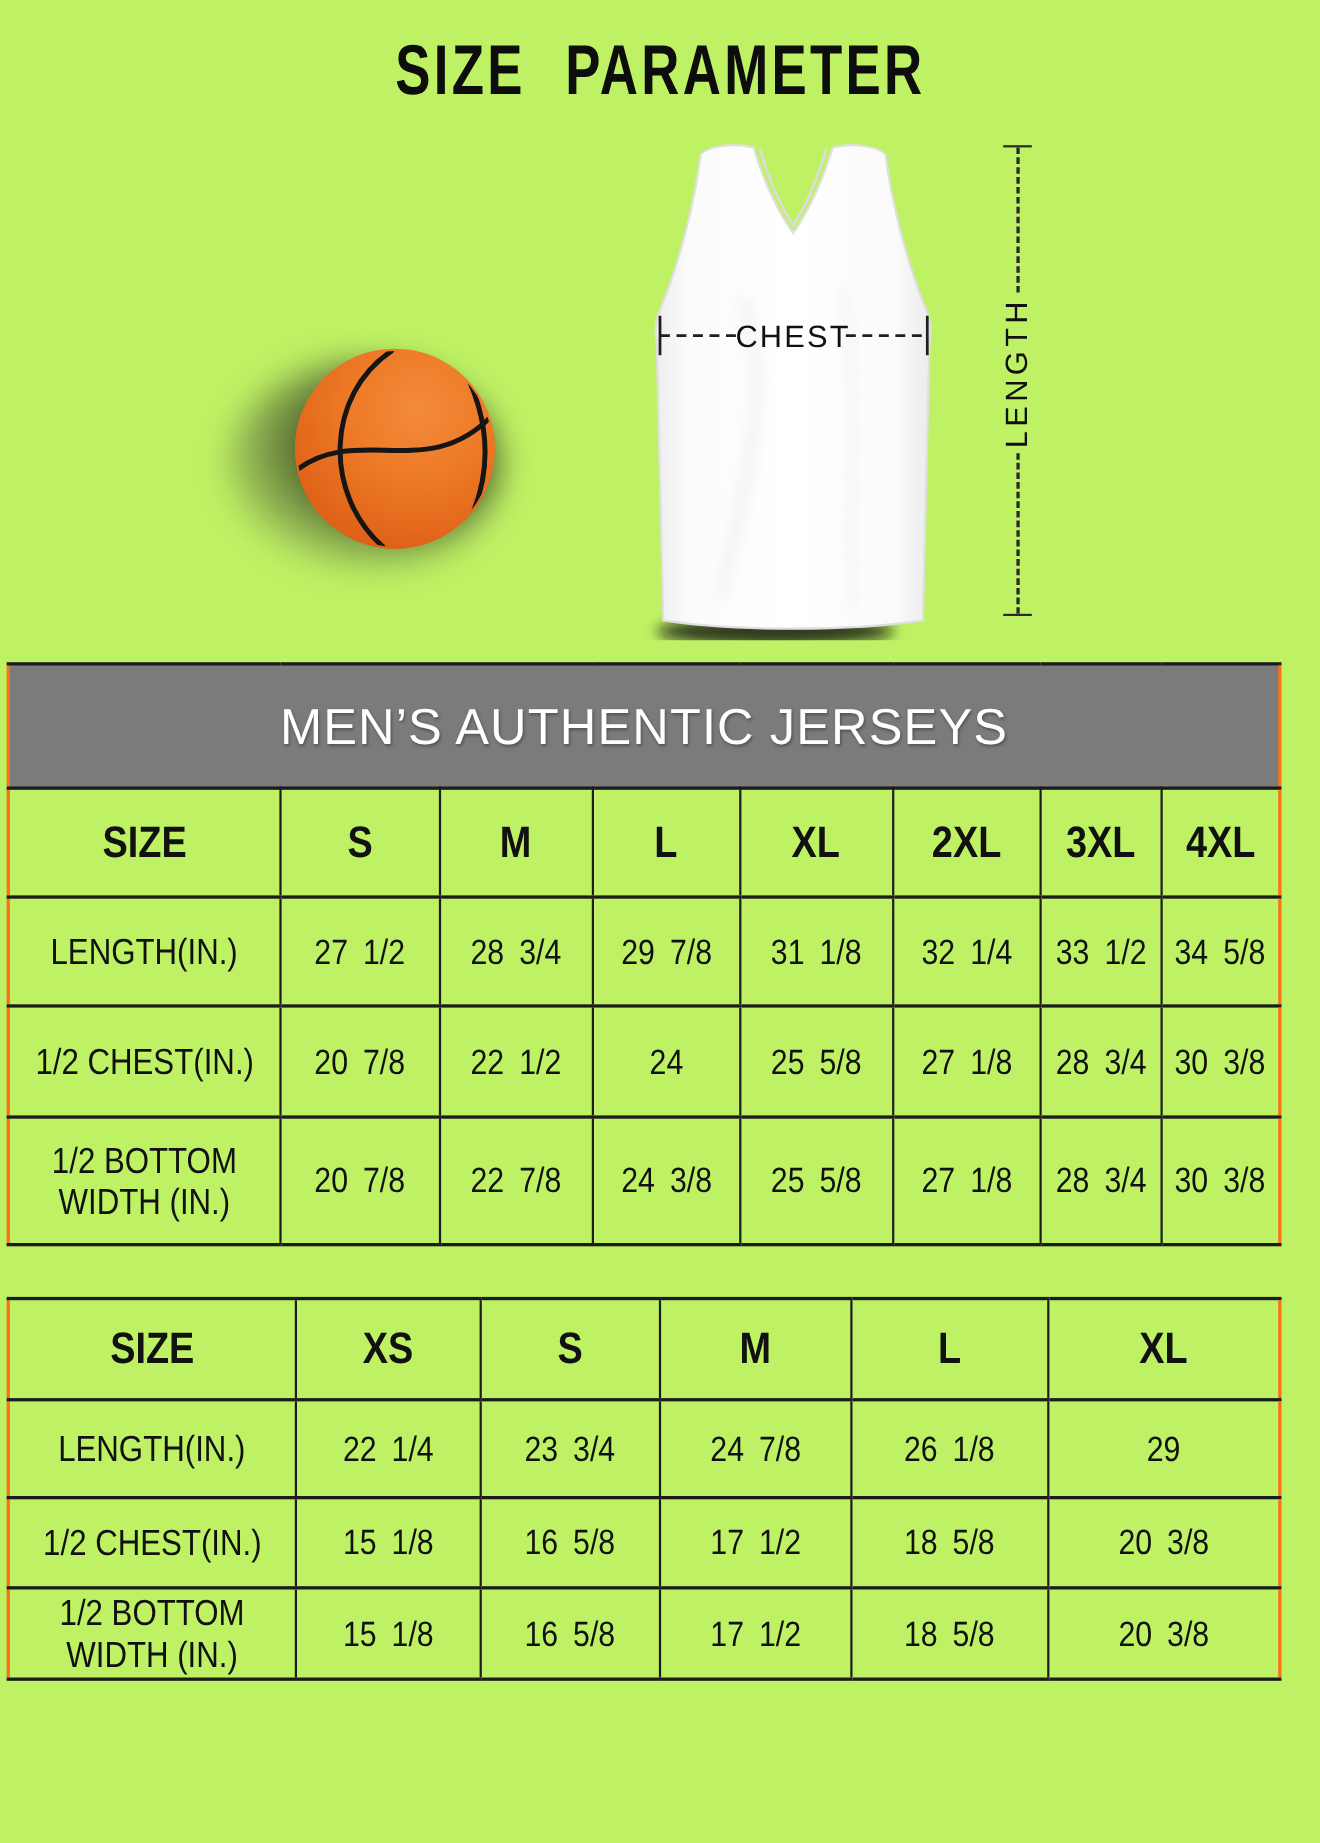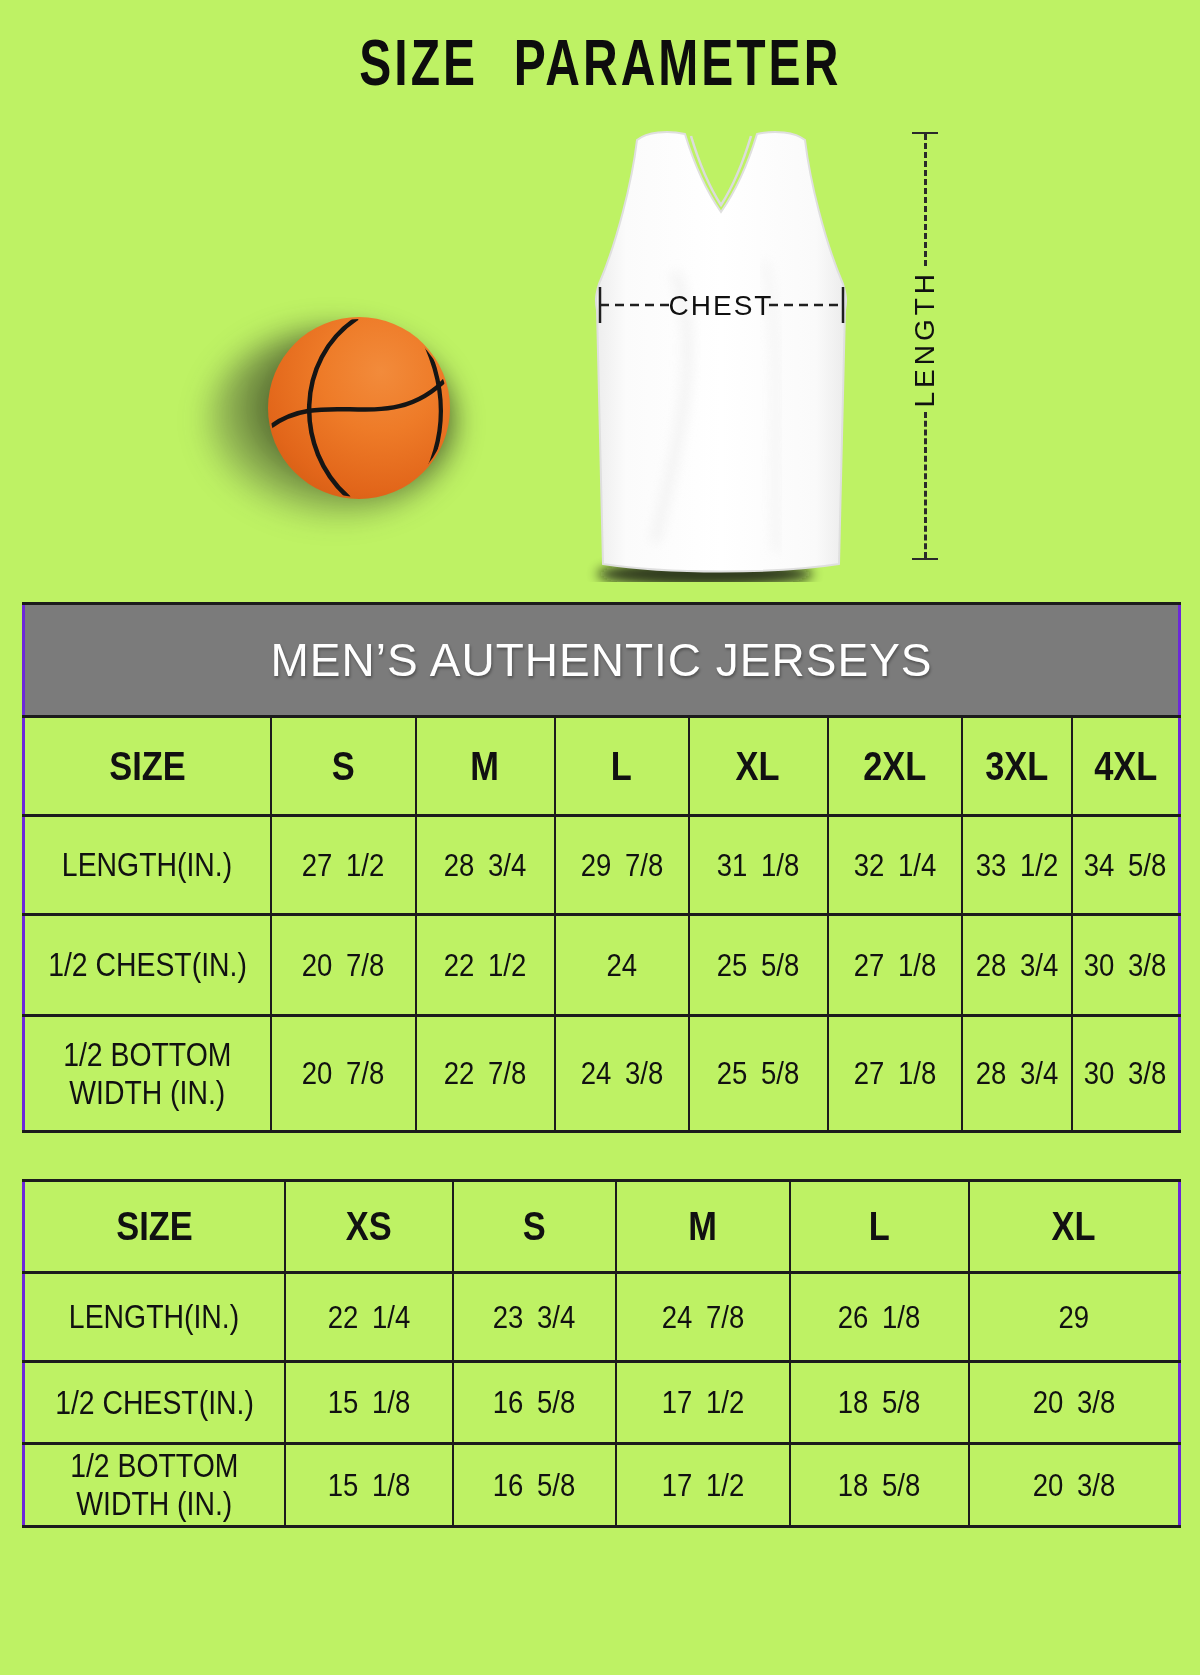--- a/index.html
+++ b/index.html
@@ -41,22 +41,22 @@
   .dash-v { width:0; border-left:3px dashed #2a2a2a; flex:none; }
   .dash-v.top { height:132px; }
   .dash-v.bottom { height:146px; }
   .length-label {
     writing-mode:vertical-rl; transform:rotate(180deg);
     font-size:28px; letter-spacing:4px; color:#111; margin:4px 0; flex:none;
   }
 
   
   table.size-table {
-    position:absolute; left:22px; width:1156px; border-collapse:collapse; table-layout:fixed;
-    border:3px solid #6d28d9;
+    position:absolute; left:6px; width:1156px; border-collapse:collapse; table-layout:fixed;
+    border:3px solid #f97316;
   }
   .size-table td {
     border-left:2px solid #1c1c1c; border-right:2px solid #1c1c1c;
     border-top:3px solid #1c1c1c; border-bottom:3px solid #1c1c1c;
     text-align:center; vertical-align:middle; padding:2px 4px;
   }
   td.band {
     color:#ffffff; font-size:46px; letter-spacing:1px;
     text-shadow:1px 2px 3px rgba(0,0,0,0.35);
   }

